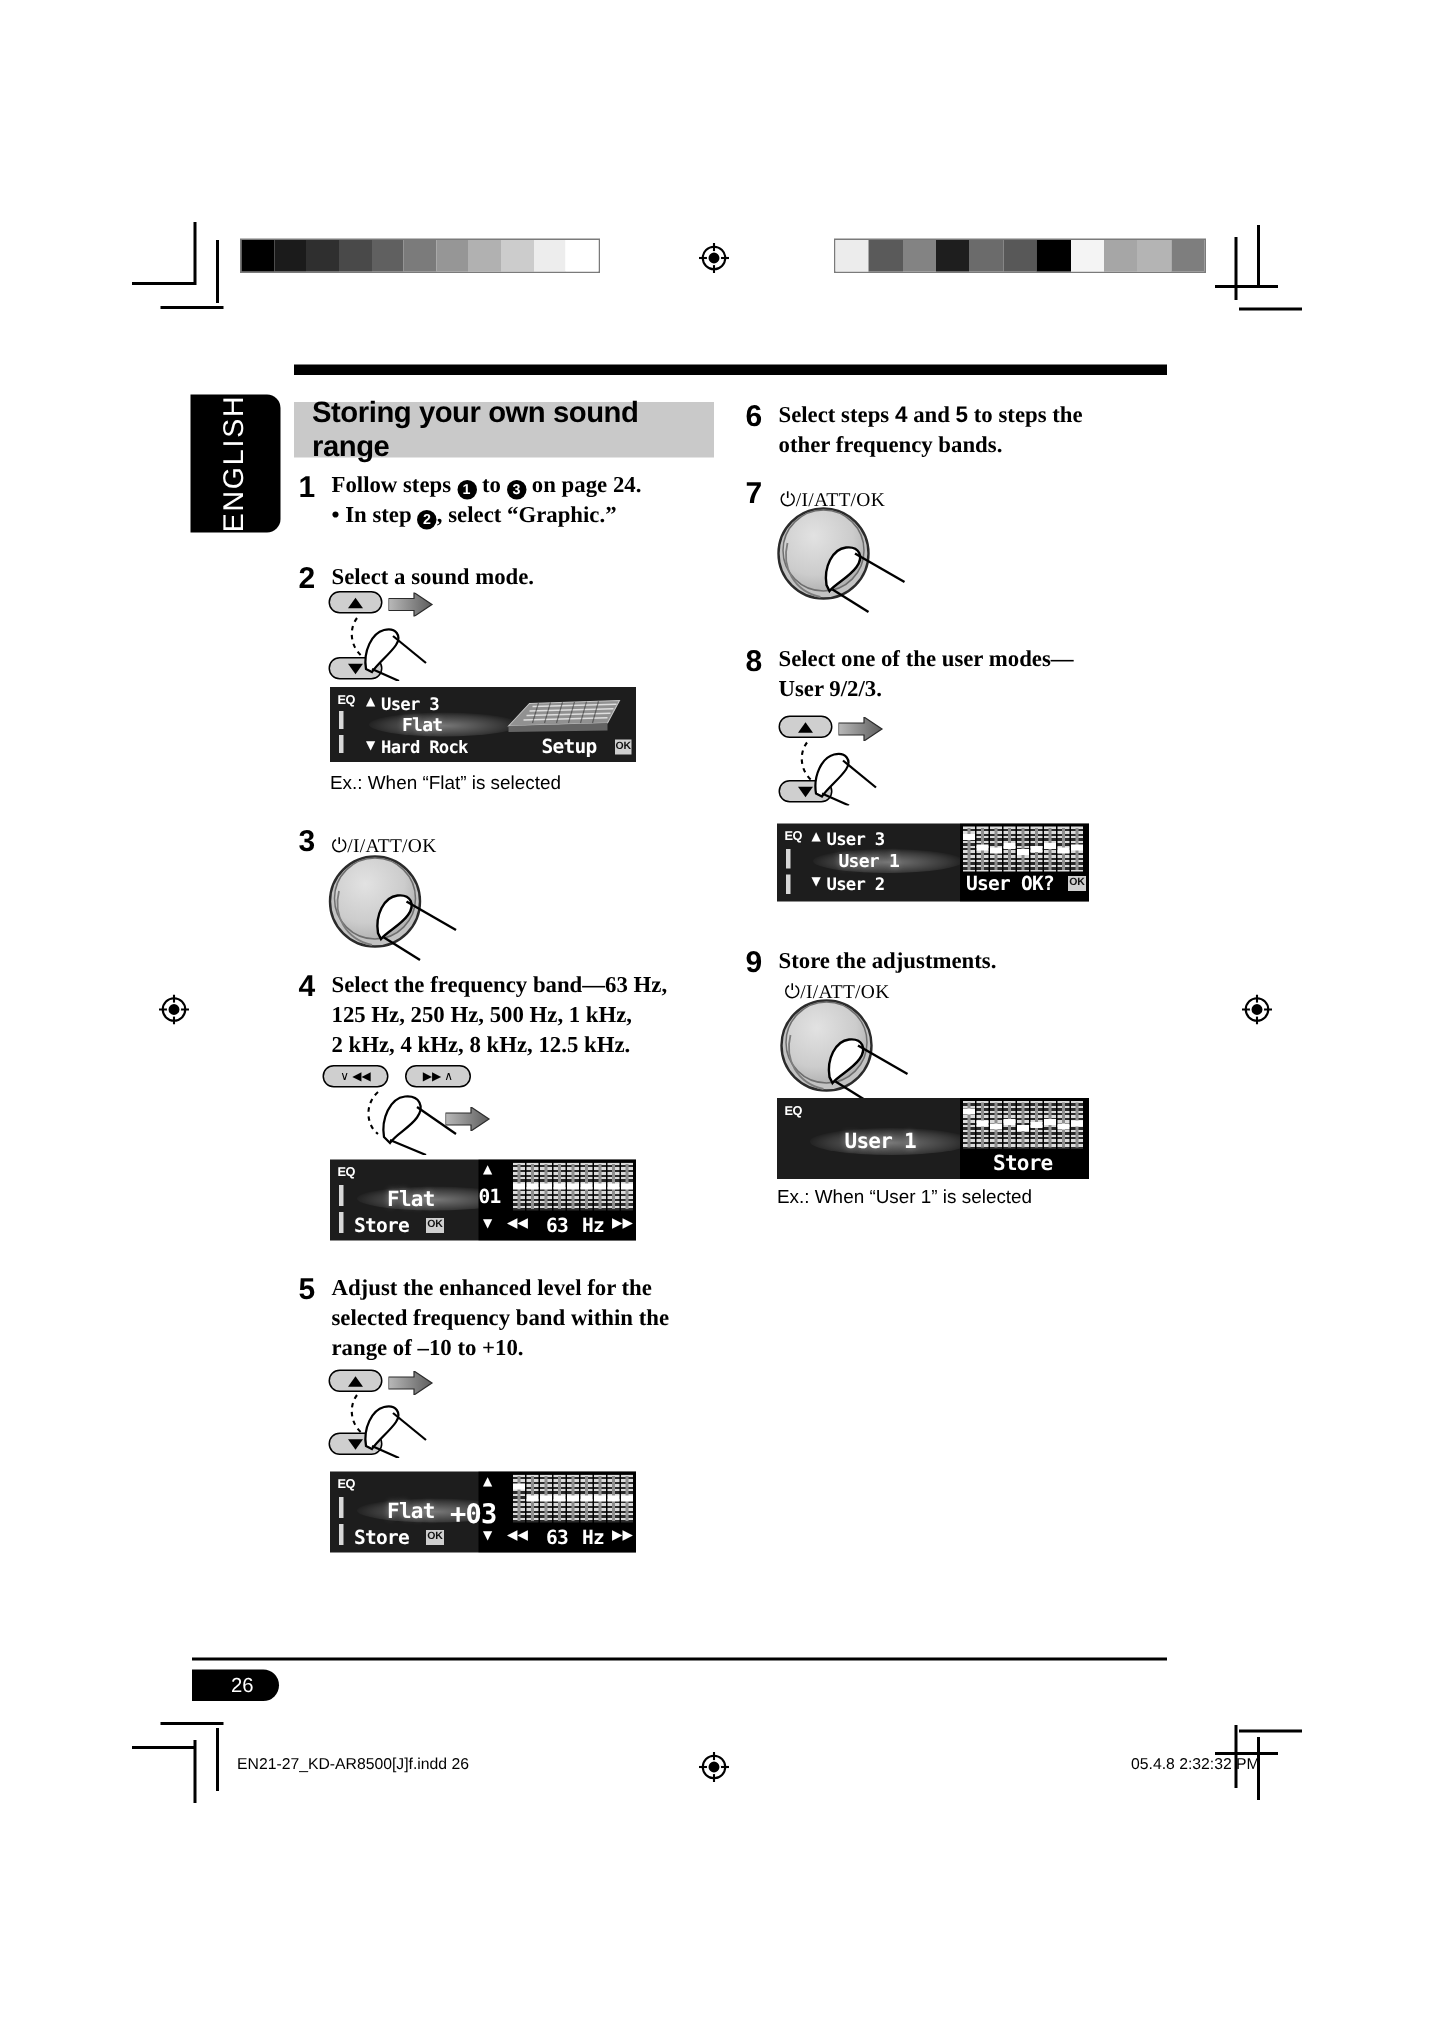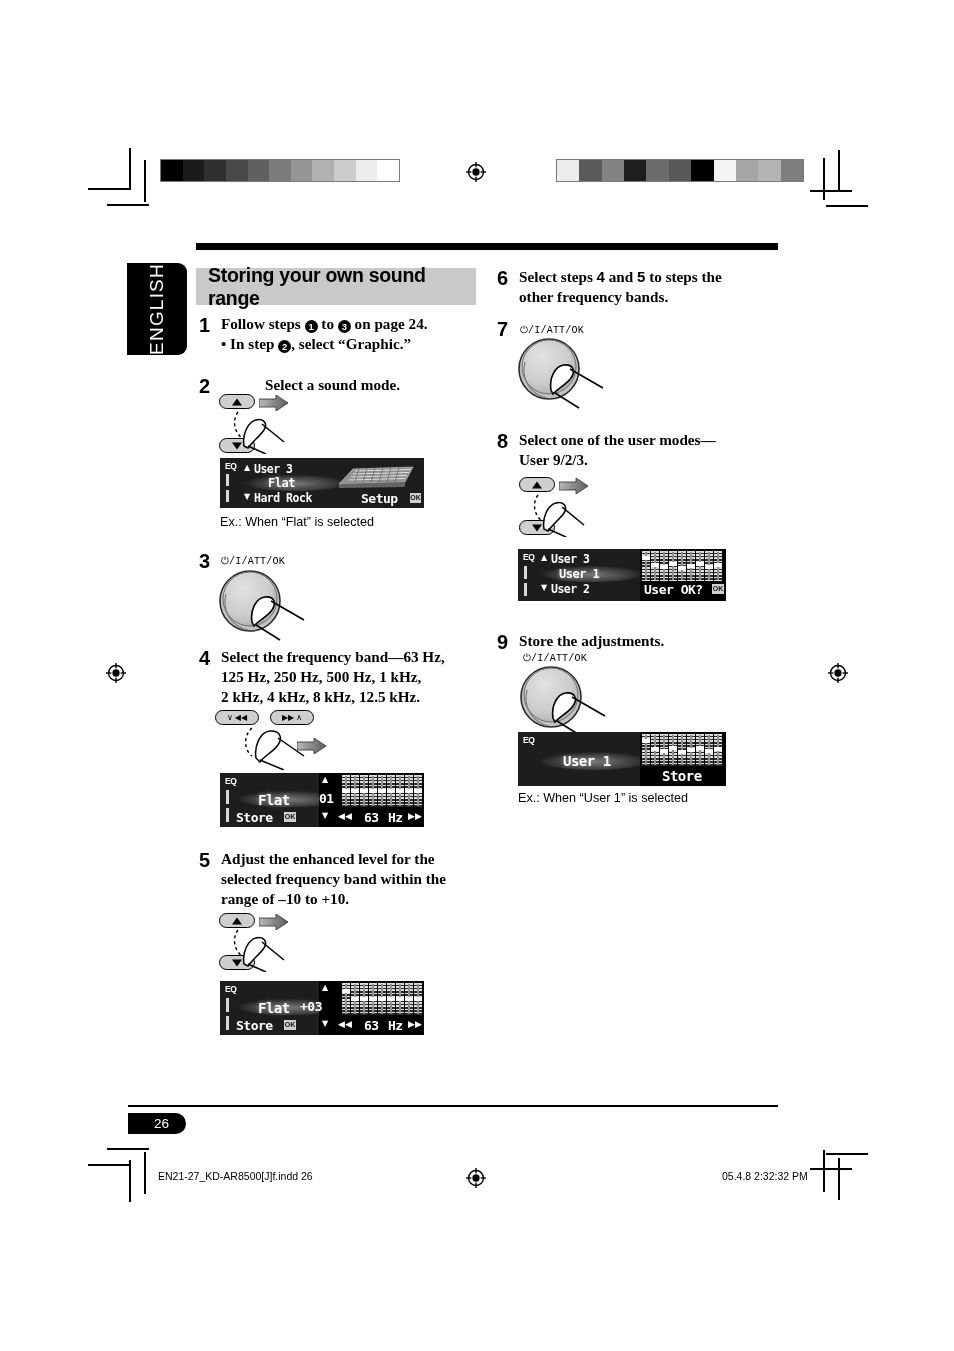--- a/index.html
+++ b/index.html
@@ -61,21 +61,21 @@
   .glyph{font-family:"DejaVu Sans",sans-serif;font-size:8px;line-height:8px;color:#000;}
 
   
   .fatarrow{position:absolute;}
 
   
   .finger{position:absolute;}
 
   
   .knobwrap{position:absolute;}
-  .knoblabel{position:absolute;font-family:Liberation Mono, monospace;font-size:10px;
+  .knoblabel{position:absolute;font-family:Liberation Serif, serif;font-size:13px;
              letter-spacing:.2px;color:#000;white-space:nowrap;}
 
   
   .lcd{position:absolute;background:#1d1d1d;overflow:hidden;
        font-family:"DejaVu Sans Mono",monospace;color:#fff;}
   .lcd .eq{position:absolute;left:5px;top:3px;font-family:"Liberation Sans",sans-serif;
            font-size:8.5px;font-weight:bold;letter-spacing:-.3px;color:#fff;}
   .lcd .lbar{position:absolute;left:6px;width:3px;background:#d8d8d8;}
   .lcd .row{position:absolute;font-family:"DejaVu Sans Mono",monospace;font-weight:bold;
             font-size:11.5px;letter-spacing:-.5px;color:#fff;white-space:nowrap;}
@@ -201,21 +201,21 @@
   <b>Storing your own sound range</b>
 </div>
 
 <div class="stepno" style="left:199px;top:315px;">1</div>
 <div class="steptxt" style="left:221px;top:314px;width:290px;">
   <span>Follow steps </span><span class="cnum">1</span><span> to </span><span class="cnum">3</span><span> on page 24.</span><br>
   <span>• In step </span><span class="cnum">2</span><span>, select “Graphic.”</span>
 </div>
 
 <div class="stepno" style="left:199px;top:376px;">2</div>
-<div class="steptxt" style="left:221px;top:375px;margin-left:44px;">Select a sound mode.</div>
+<div class="steptxt" style="left:221px;top:375px;">Select a sound mode.</div>
 
 <div class="pill" style="left:219px;top:394px;">
   <span class="tri tri-up"></span>
 </div>
 <div class="pill" style="left:219px;top:438px;">
   <span class="tri tri-dn"></span>
 </div>
 <div class="fatarrow" style="left:259px;top:395px;">
   <svg width="30" height="16" viewBox="0 0 30 16">
     <defs>
@@ -416,21 +416,21 @@
   <div class="selglow" style="left:18px;top:18px;width:104px;height:16px;"></div>
   <div class="rowsel" style="left:38px;top:19px;font-size:14px;">Flat</div>
   <div class="row" style="left:16px;top:37px;font-size:13px;">Store</div>
   <div class="okbox" style="left:64px;top:39px;width:12px;height:10px;line-height:10px;">OK</div>
 
   <div class="eqpanel" style="left:99px;top:0;width:105px;height:54px;"></div>
   <div class="mark" style="left:102px;top:2px;">▲</div>
   <div class="mark" style="left:102px;top:38px;">▼</div>
   <div class="mark" style="left:118px;top:38px;font-size:9px;">◀◀</div>
   <div class="mark" style="left:188px;top:38px;font-size:9px;">▶▶</div>
-  <div class="row" style="left:80px;top:18px;font-size:13px;">+03</div>
+  <div class="row" style="left:80px;top:18px;font-size:18px;">+03</div>
   <div class="row" style="left:144px;top:37px;font-size:13px;">63</div>
   <div class="row" style="left:168px;top:37px;font-size:13px;">Hz</div>
   <div class="eqbars" style="position:absolute;left:122px;top:2px;width:80px;height:32px;">
       <div class="slider" style="left: 0px; top: 0px; width: 7.82222px; height: 32px; background: repeating-linear-gradient(rgb(220, 220, 220) 0px, rgb(220, 220, 220) 1.6px, rgb(42, 42, 42) 1.6px, rgb(42, 42, 42) 3.2px);"></div>
       <div class="sliderstem" style="left: 3.21111px; top: 1px; width: 1.4px; height: 30px; background: rgb(142, 142, 142);"></div>
       <div class="sliderknob" style="left: 0px; top: 6.16px; width: 7.82222px; height: 4px; background: rgb(255, 255, 255);"></div>
       <div class="slider" style="left: 9.02222px; top: 0px; width: 7.82222px; height: 32px; background: repeating-linear-gradient(rgb(220, 220, 220) 0px, rgb(220, 220, 220) 1.6px, rgb(42, 42, 42) 1.6px, rgb(42, 42, 42) 3.2px);"></div>
       <div class="sliderstem" style="left: 12.2333px; top: 1px; width: 1.4px; height: 30px; background: rgb(142, 142, 142);"></div>
       <div class="sliderknob" style="left: 9.02222px; top: 14px; width: 7.82222px; height: 4px; background: rgb(255, 255, 255);"></div>
       <div class="slider" style="left: 18.0444px; top: 0px; width: 7.82222px; height: 32px; background: repeating-linear-gradient(rgb(220, 220, 220) 0px, rgb(220, 220, 220) 1.6px, rgb(42, 42, 42) 1.6px, rgb(42, 42, 42) 3.2px);"></div>
@@ -616,13 +616,13 @@
       <div class="sliderknob" style="left: 72.1778px; top: 12.88px; width: 7.82222px; height: 4px; background: rgb(255, 255, 255);"></div>
     </div>
   <div class="row" style="left:144px;top:36px;font-size:14px;">Store</div>
 </div>
 <div class="cap" style="left:518px;top:791px;">Ex.:  When “User 1” is selected</div>
 
 <div class="pagebadge">
   <span>26</span>
 </div>
 <div class="footnote" style="left:158px;top:1170px;">EN21-27_KD-AR8500[J]f.indd   26</div>
-<div class="footnote" style="left:722px;top:1170px;">05.4.8   2:32:32 PM</div>
+<div class="footnote" style="left:754px;top:1170px;">05.4.8   2:32:32 PM</div>
 
 </body></html>

